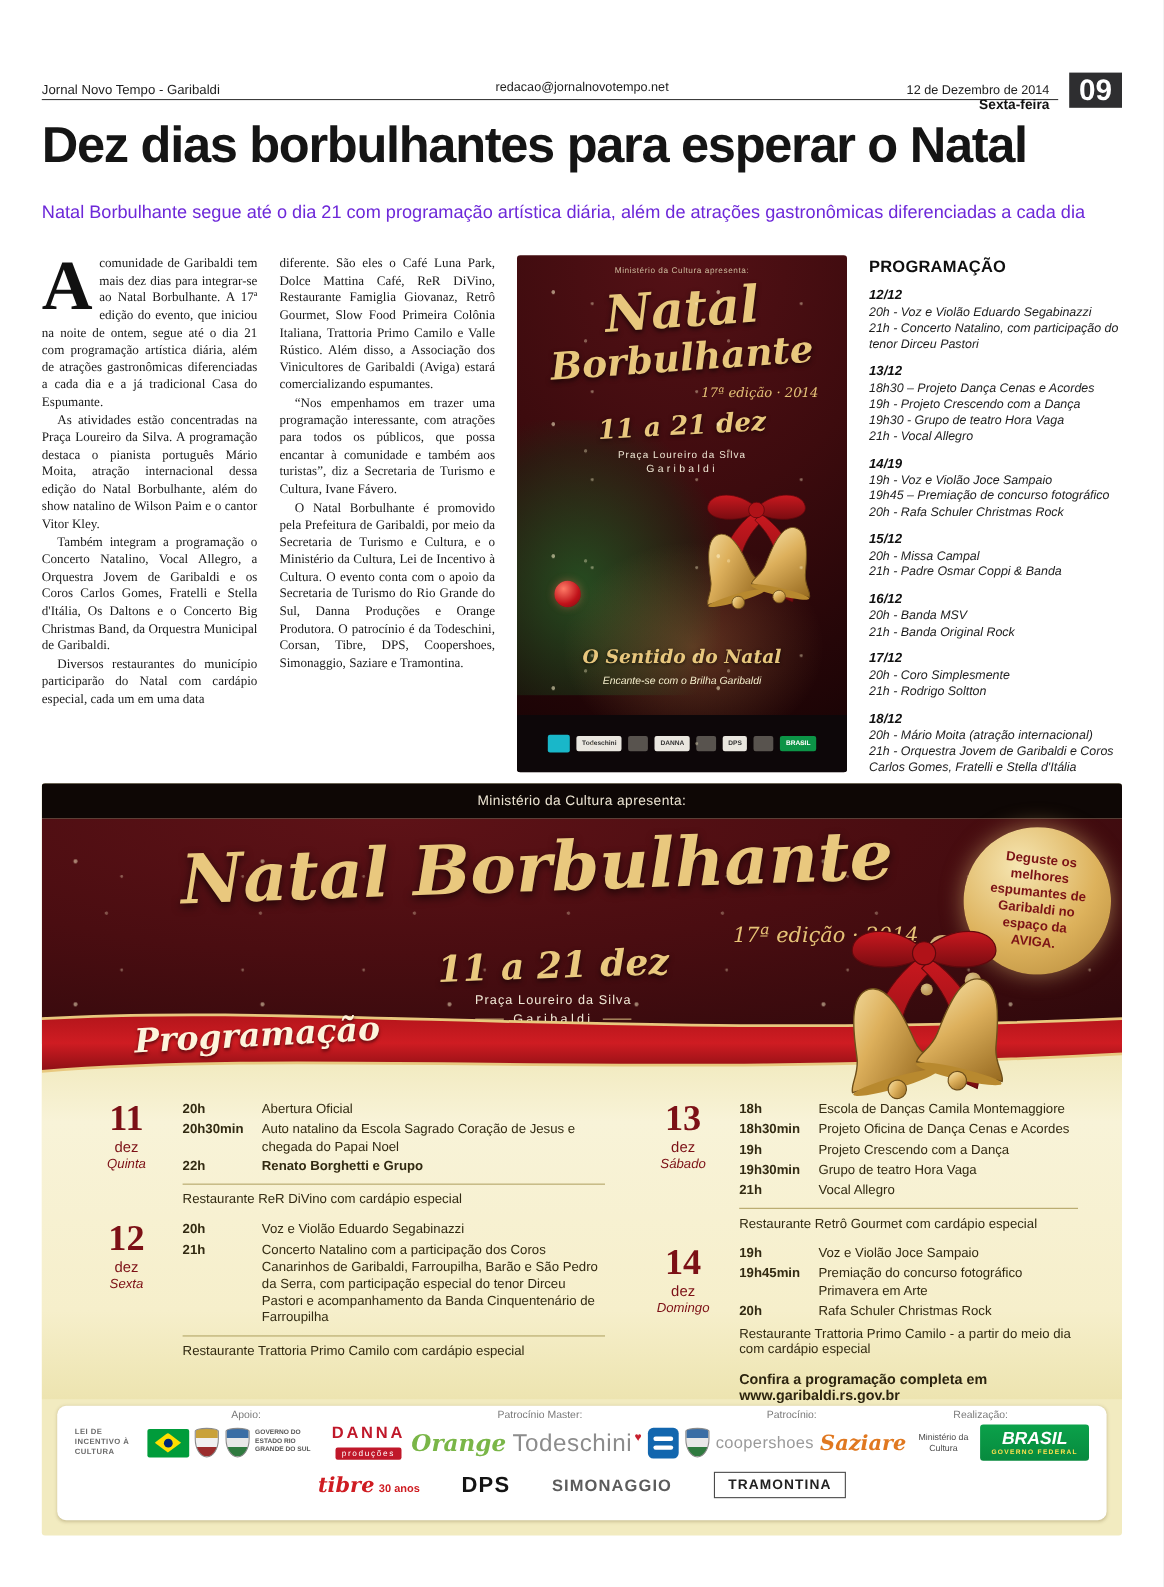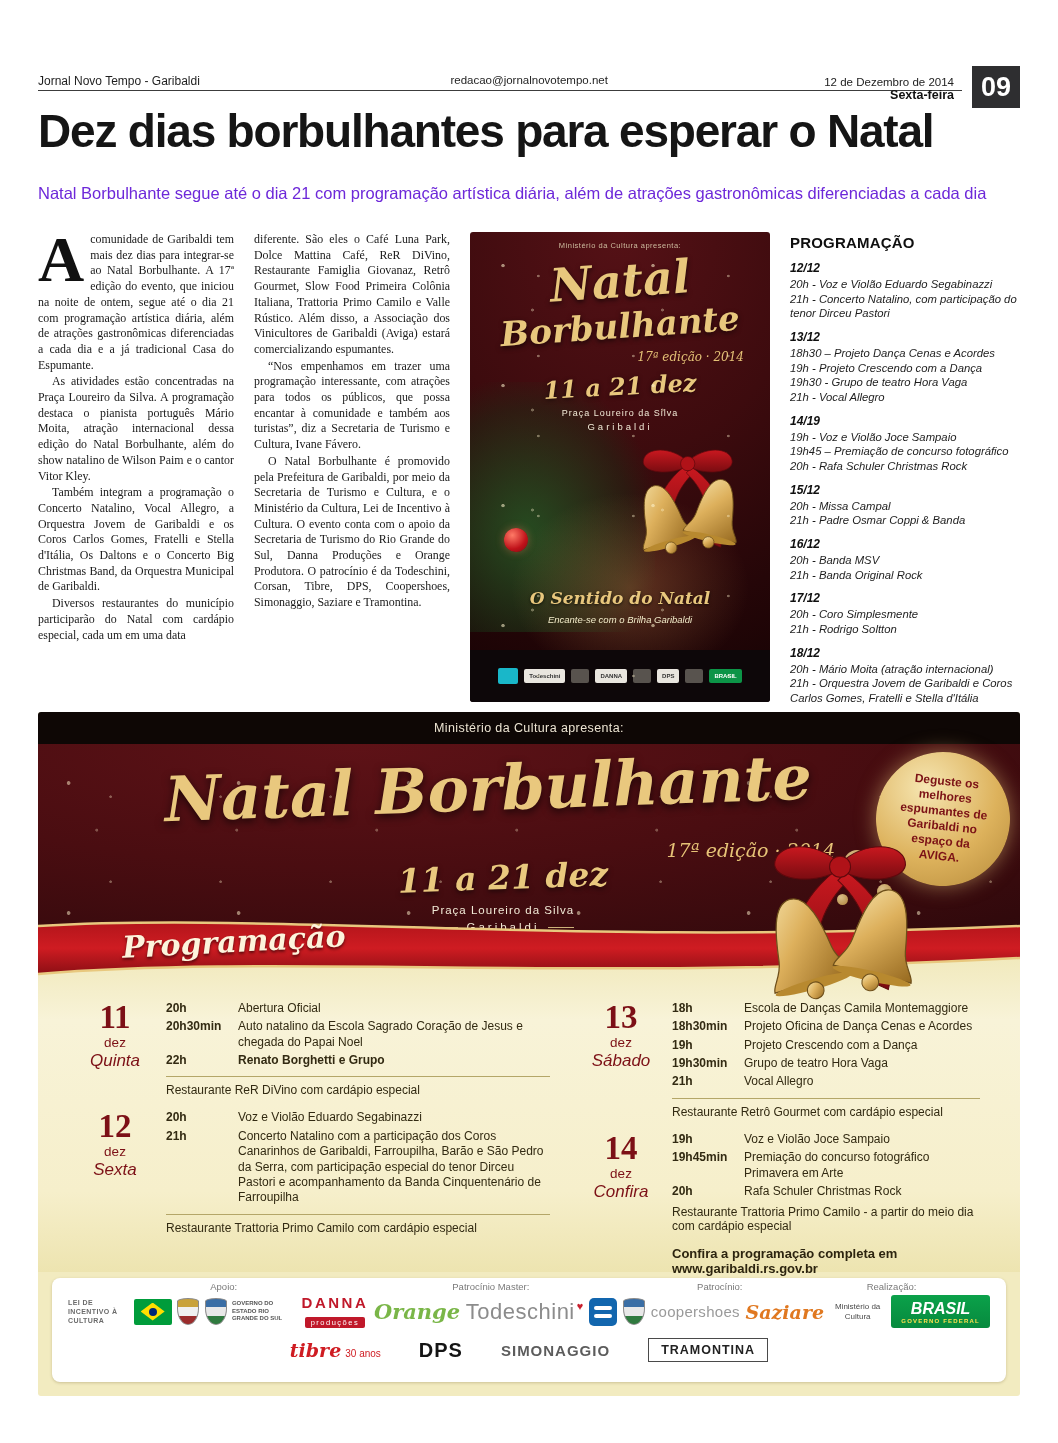--- a/index.html
+++ b/index.html
@@ -7,21 +7,21 @@
   body { font-family:"Liberation Sans", sans-serif; }
   .page { position:relative; width:1058px; height:1443px; margin:0 auto; background:#ffffff; overflow:hidden; }
 
   
   .masthead { position:absolute; left:38px; right:38px; top:46px; height:40px;margin-top:22px; }
   .mast-rule { position:absolute; left:0; right:58px; top:22px; border-top:1.5px solid #3c3c3c; }
   .paper-name { position:absolute; left:0; top:6px; font-size:12px; color:#1e1e1e; }
   .mast-email { position:absolute; left:42%; top:6px; font-size:11.5px; color:#1e1e1e; }
   .mast-weekday { position:absolute; right:66px; top:20px; font-size:12.5px; font-weight:600; color:#111; }
   .mast-date { position:absolute; right:66px; top:8px; font-size:11.5px; color:#222; }
-  .pagenum { position:absolute; right:0; top:-2px; width:48px; height:42px; background:#2e2e30;
+  .pagenum { position:absolute; right:0; top:-2px; width:48px; height:32px; background:#2e2e30;
              color:#fff; font-size:27px; font-weight:700; display:flex; align-items:center; justify-content:center; }
 
   
   .headline { position:absolute; left:38px; top:104px; width:982px; font-size:46px; font-weight:700;
               color:#151515; letter-spacing:-1.2px; }
   .subheadline { position:absolute; left:38px; top:184px; width:990px; font-size:16.5px; color:#6d28d9; }
 
   
   .content { position:absolute; left:38px; top:232px; width:982px; height:470px; display:flex; gap:20px; }
   .article-col { width:196px; font-family:"Liberation Serif", serif; font-size:11.9px; line-height:1.32;
@@ -122,21 +122,21 @@
   
   .ad-schedule { position:absolute; top:237px; left:0; right:0; height:323px;
                  background:linear-gradient(180deg,#f0e8b9 0%, #f8f3d8 22%, #f6efcb 75%, #ede4b0 100%);
                  padding:52px 40px 0; display:flex; gap:34px; z-index:1; }
   .sched-col.left { width:472px; flex:none; }
   .sched-col.right { flex:1; }
   .dayblock { display:flex; gap:14px; margin-bottom:13px; }
   .day-cell { width:74px; flex:none; text-align:center; color:#7c1016; }
   .day-num { font-family:"Liberation Serif", serif; font-size:33px; font-weight:700; line-height:1; }
   .day-mon { font-size:13.5px; margin-top:1px; }
-  .day-wd { font-size:17px; font-style:italic; margin-top:1px; }
+  .day-wd { font-size:12px; font-style:italic; margin-top:1px; }
   .day-rows { flex:1; color:#322a12; }
   .srow { display:flex; margin-bottom:3px; font-size:12px; line-height:1.28; }
   .stime { width:72px; flex:none; font-weight:700; }
   .sdesc { flex:1; }
   .sdesc.bold { font-weight:700; }
   .snote { border-top:1px solid #b4a668; margin-top:8px; padding-top:6px; font-size:12px; }
   .snote.no-rule { border-top:none; margin-top:6px; padding-top:0; }
   .sched-footer { margin-left:88px; margin-top:4px; font-size:13px; font-weight:700; color:#2c240f; }
 
   
@@ -168,21 +168,21 @@
                    border-radius:2px; box-shadow:0 8px 0 #fff; }
   .coopershoes { font-size:15px; font-weight:400; color:#9a9a9a; letter-spacing:.3px; }
   .saziare { text-align:center; font-family:"DejaVu Serif", serif; font-style:italic; font-weight:800;
              font-size:19px; color:#e07820; }
   .minc { font-size:8px; color:#4a4a4a; text-align:center; line-height:1.25; width:56px; }
   .brasil { background:linear-gradient(180deg,#0ba14a,#078a3e); color:#fff; font-weight:800; font-style:italic;
             font-size:16px; padding:5px 10px 3px; border-radius:3px; text-align:center; line-height:1.1; }
   .brasil-sub { display:block; font-size:6px; font-style:normal; letter-spacing:1.2px; color:#ffe14d; }
   .tibre { display:flex; align-items:baseline; gap:4px; color:#cf1c22; }
   .tibre-word { font-family:"DejaVu Serif", serif; font-style:italic; font-weight:800; font-size:19px; }
-  .tibre-sub { font-size:10px; font-weight:400; }
+  .tibre-sub { font-size:10px; font-weight:700; }
   .dps { font-size:20px; font-weight:800; color:#141414; letter-spacing:1px; }
   .simonaggio { font-size:15px; font-weight:800; color:#5c5c5c; letter-spacing:1px; }
   .tramontina { font-size:12.5px; font-weight:800; color:#222; border:1.5px solid #4a4a4a; padding:4px 12px; letter-spacing:1px; }
 
   svg { display:block; }
 </style>
 </head>
 <body>
 
 <svg width="0" height="0" style="position:absolute">
@@ -428,21 +428,21 @@
                 <span class="sdesc">Vocal Allegro</span>
               </div>
             <div class="snote">Restaurante Retrô Gourmet com cardápio especial</div>
           </div>
         </div>
 
         <div class="dayblock">
           <div class="day-cell">
             <div class="day-num">14</div>
             <div class="day-mon">dez</div>
-            <div class="day-wd">Confira</div>
+            <div class="day-wd">Domingo</div>
           </div>
           <div class="day-rows">
             <div class="srow">
                 <span class="stime">19h</span>
                 <span class="sdesc">Voz e Violão Joce Sampaio</span>
               </div>
             <div class="srow">
                 <span class="stime">19h45min</span>
                 <span class="sdesc">Premiação do concurso fotográfico Primavera em Arte</span>
               </div>

